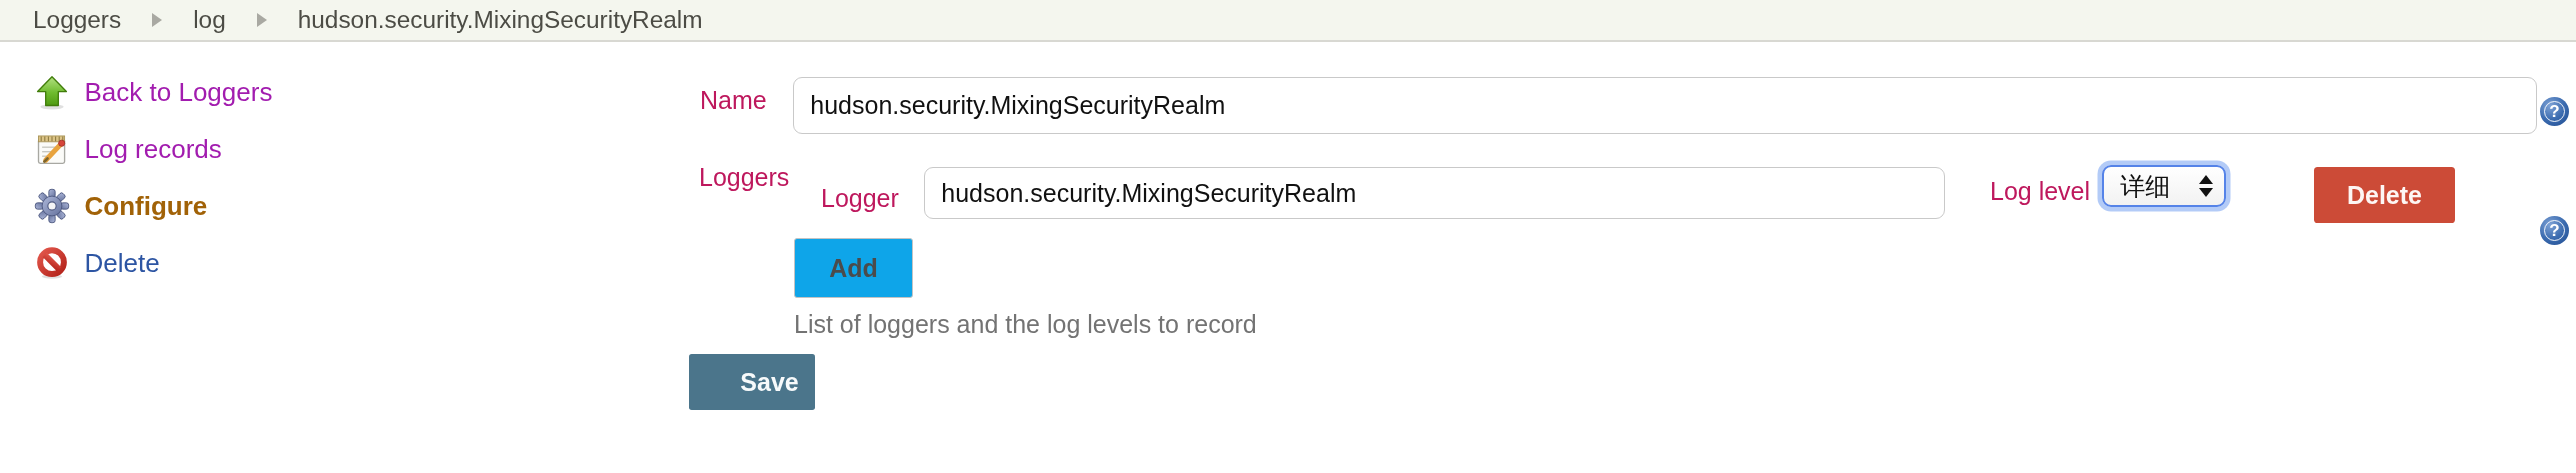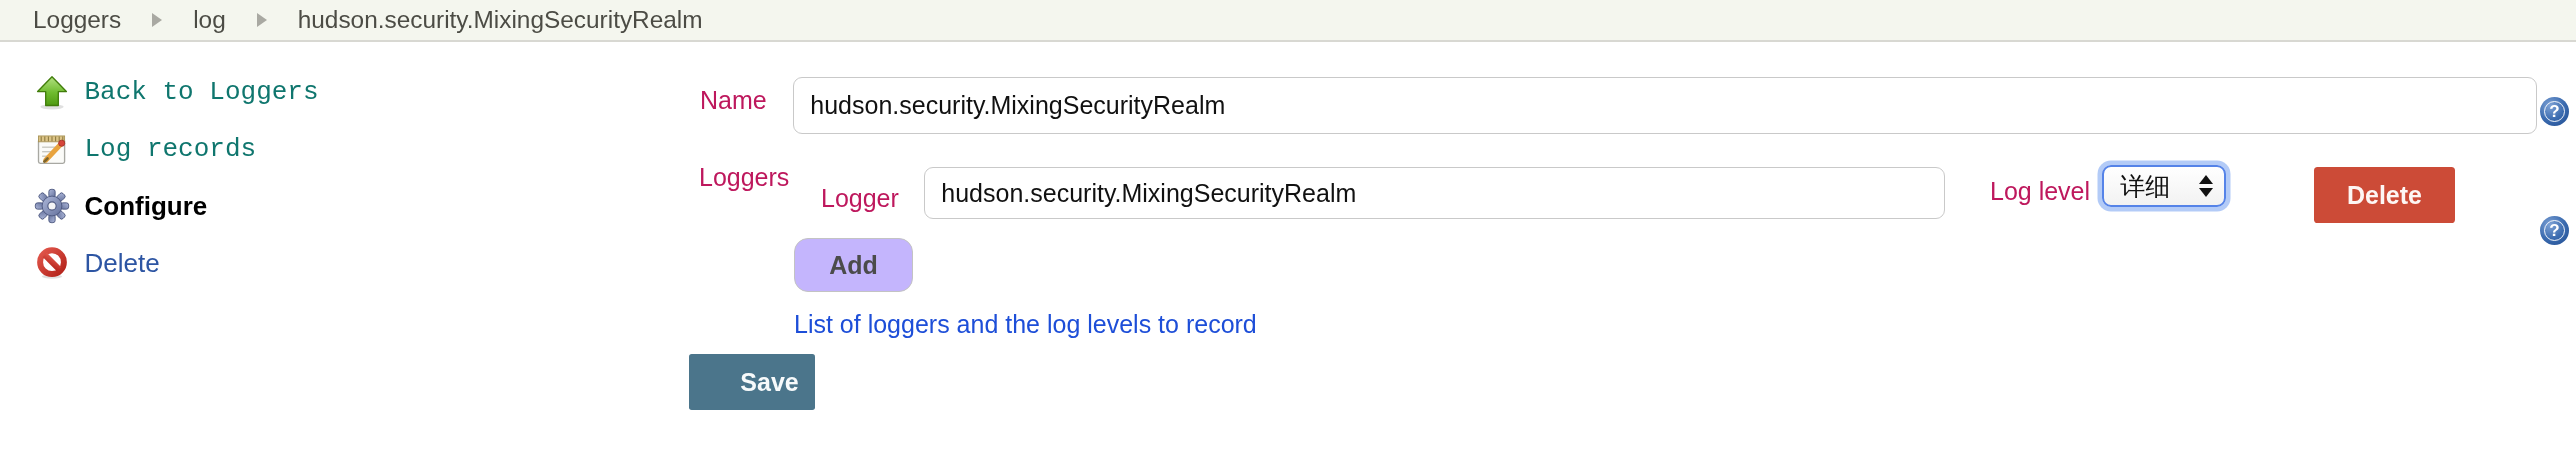--- a/index.html
+++ b/index.html
@@ -18,22 +18,22 @@
     border-left:10px solid #a9a9a2;
     border-top:7.2px solid transparent;
     border-bottom:7.2px solid transparent;
   }
 
   
   .sidebar{ position:absolute; left:34px; top:72px; display:flex; flex-direction:column; }
   .task{ display:flex; align-items:center; height:40px; margin-bottom:17px; text-decoration:none; cursor:pointer; }
   .task-icon{ width:36px; height:36px; display:flex; align-items:center; justify-content:center; margin-right:14.5px; }
   .task-label{ font-size:26px; }
-  .task.purple .task-label{ color:#0f766e;font-family:Liberation Mono, monospace; }
-  .task.bold-purple .task-label{ color:#000000; font-weight:bold; }
+  .task.purple .task-label{ color:#a21caf; }
+  .task.bold-purple .task-label{ color:#a16207; font-weight:bold; }
   .task.blue .task-label{ color:#2d55a3; }
 
   
   .lbl{ position:absolute; font-size:25px; color:#be185d; }
   .lbl.bold{ font-weight:normal; }
   .name-lbl{ left:700px; top:86px; }
   .loggers-lbl{ left:699px; top:163px; }
   .logger-lbl{ left:821px; top:184px; }
   .loglevel-lbl{ left:1990px; top:177px; }
 
@@ -56,26 +56,26 @@
   }
   .sel-value{ font-size:25px; color:#111; }
   .sel-arrows{ display:flex; flex-direction:column; align-items:center; gap:3.6px; }
   .sel-arrows .up{ width:0;height:0;border-left:7.2px solid transparent;border-right:7.2px solid transparent;border-bottom:9px solid #111; }
   .sel-arrows .down{ width:0;height:0;border-left:7.2px solid transparent;border-right:7.2px solid transparent;border-top:9px solid #111; }
 
   .btn{ position:absolute; display:flex; align-items:center; justify-content:center;
         font-family:"Liberation Sans", sans-serif; font-weight:bold; cursor:pointer; }
   .btn.danger{ left:2314px; top:167px; width:141px; height:56px; background:#cc4b37; color:#fdf6f4;
                border:none; border-radius:3.6px; font-size:25px; }
-  .btn.grey{ left:794px; top:238px; width:119px; height:54px; background:#c4b5fd; color:#4b4b4b;
-             border:1.8px solid #c3c3c3; border-radius:14px; font-size:25px; }
+  .btn.grey{ left:794px; top:238px; width:119px; height:60px; background:#0ea5e9; color:#4b4b4b;
+             border:1.8px solid #c3c3c3; border-radius:3px; font-size:25px; }
   .btn.primary{ left:689px; top:354px; width:126px; height:56px; background:#4b758b; color:#f7fafb;
                 border:none; border-radius:2.7px; font-size:25px;padding-left:35px; }
 
-  .help-text{ position:absolute; left:794px; top:310px; font-size:25px; color:#1d4ed8; }
+  .help-text{ position:absolute; left:794px; top:310px; font-size:25px; color:#737373; }
 
   
   .help-icon{
     position:absolute; width:29px; height:29px; border-radius:50%;
     background:radial-gradient(circle at 35% 30%, #7fa3d6 0%, #3c6cb0 50%, #1d4a8f 100%);
     display:flex; align-items:center; justify-content:center; cursor:pointer;
   }
   .help-icon::after{ content:""; position:absolute; inset:3.6px; border:1.8px solid rgba(255,255,255,.92); border-radius:50%; }
   .help-icon .q{ position:relative; z-index:1; color:#fff; font-weight:bold; font-size:17px; line-height:1; }
   .help-1{ left:2540px; top:97px; }

